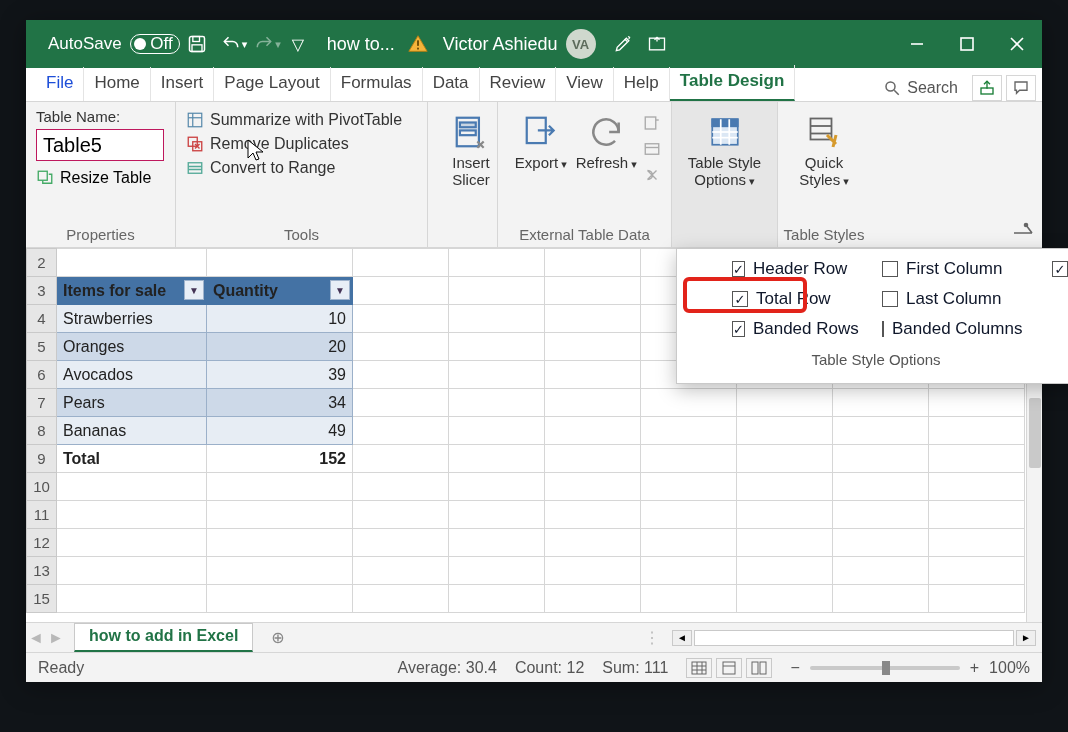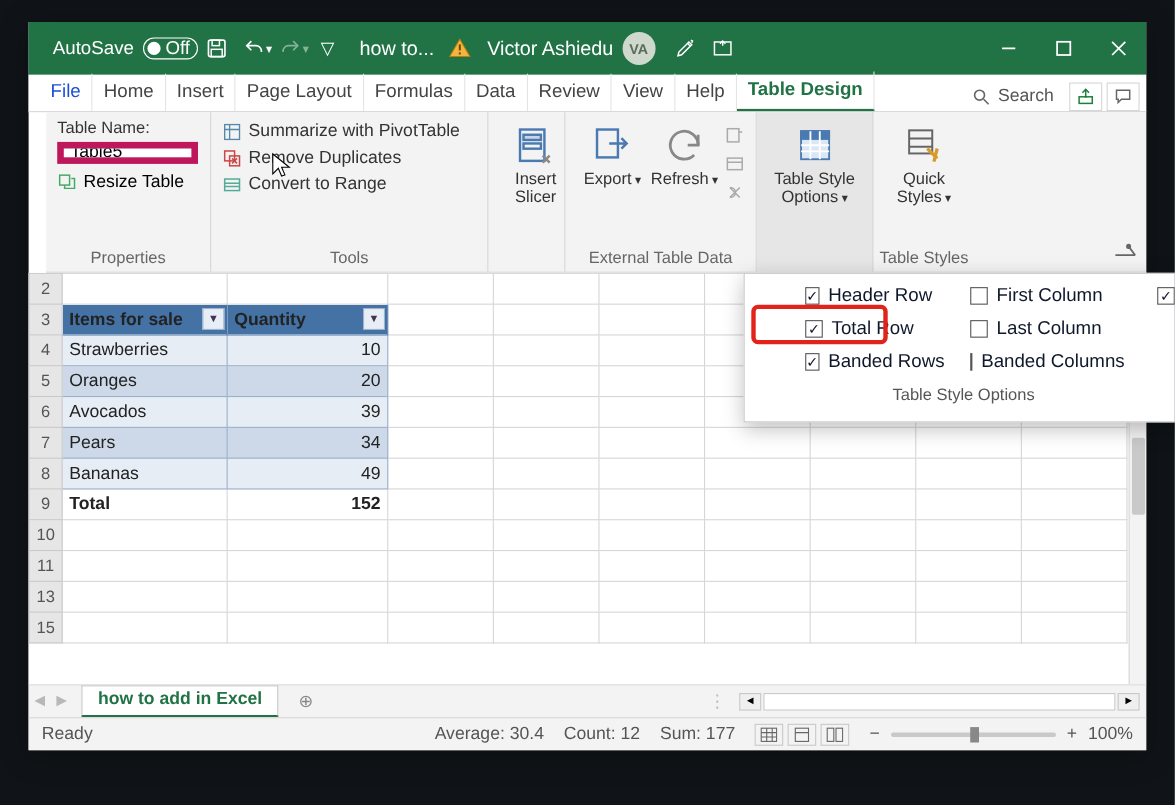--- a/index.html
+++ b/index.html
@@ -25,25 +25,25 @@
   
   .tabs { height: 34px; background: #fff; display:flex; align-items:flex-end; border-bottom: 1px solid #d6d6d6; padding-left: 10px; }
   .tab { padding: 6px 10px 8px; font-size: 17px; color:#444; cursor:pointer; border-right: 1px solid #e4e4e4; }
   .tab.active { color: #217346; font-weight:600; border-bottom: 2.5px solid #217346; }
   .tab.file { color:#1d4ed8;margin-top:40px; }
   .tab-right { margin-left:auto; display:flex; align-items:center; gap:4px; padding-right:6px; }
   .search-box { display:flex; align-items:center; gap:6px; font-size:16px; color:#555; padding:4px 10px; }
   .mini-btn { width:30px; height:26px; border:1px solid #d6d6d6; display:inline-flex; align-items:center; justify-content:center; }
 
   
-  .ribbon { height: 146px; background: #f3f3f3; display:flex; border-bottom:1px solid #d6d6d6; position:relative;margin-left:16px; }
+  .ribbon { height: 146px; background: #f3f3f3; display:flex; border-bottom:1px solid #d6d6d6; position:relative; }
   .rgroup { border-right:1px solid #d6d6d6; padding:6px 10px 4px; display:flex; flex-direction:column; position:relative; }
   .rgroup-label { text-align:center; font-size:15px; color:#666; position:absolute; bottom:4px; left:0; right:0; }
   .props .tn-label { font-size:15px; color:#333; margin-bottom:4px; }
-  .props input { width: 128px; height: 20px; border:6px solid #be185d; padding:2px 6px; font-size:16px; }
+  .props input { width: 128px; height: 32px; border:1px solid #be185d; padding:2px 6px; font-size:20px; }
   .props .resize { margin-top:8px; font-size:16px; display:flex; align-items:center; gap:6px; }
   .tools-list { font-size:16px; color:#333; }
   .tools-list div { display:flex; align-items:center; gap:6px; padding:3px 0; }
   .bigbtn { display:flex; flex-direction:column; align-items:center; justify-content:flex-start; width:66px; text-align:center; font-size:15px; color:#333; padding-top:2px; }
   .bigbtn .ico { height: 44px; display:flex; align-items:center; justify-content:center; }
   .bigbtn .lbldrop::after{ content:" \25BE"; font-size:11px; }
   .ext-small { display:flex; flex-direction:column; gap:8px; padding:6px 0 0 4px; font-size:15px; color:#888; }
   .rgroup.highlight { background:#e6e6e6; }
   .pin { position:absolute; right:8px; bottom:8px; }
 
@@ -501,20 +501,32 @@
             <td class="cell colB"></td>
             <td class="cell empty"></td>
             <td class="cell empty"></td>
             <td class="cell empty"></td>
             <td class="cell empty"></td>
             <td class="cell empty"></td>
             <td class="cell empty"></td>
             <td class="cell empty"></td>
           </tr>
           <tr>
+            <td class="rowhdr">12</td>
+            <td class="cell colA"></td>
+            <td class="cell colB"></td>
+            <td class="cell empty"></td>
+            <td class="cell empty"></td>
+            <td class="cell empty"></td>
+            <td class="cell empty"></td>
+            <td class="cell empty"></td>
+            <td class="cell empty"></td>
+            <td class="cell empty"></td>
+          </tr>
+          <tr>
             <td class="rowhdr">13</td>
             <td class="cell colA"></td>
             <td class="cell colB"></td>
             <td class="cell empty"></td>
             <td class="cell empty"></td>
             <td class="cell empty"></td>
             <td class="cell empty"></td>
             <td class="cell empty"></td>
             <td class="cell empty"></td>
             <td class="cell empty"></td>
@@ -550,21 +562,21 @@
         <div class="track"></div>
         <div class="btn">►</div>
     </div>
   </div>
 
   <div class="status">
     <span>Ready</span>
     <span style="flex:1"></span>
     <span>Average: 30.4</span>
     <span>Count: 12</span>
-    <span>Sum: 177</span>
+    <span>Sum: 111</span>
     <div class="views">
       <span class="vbtn">
           <svg width="16" height="14" viewBox="0 0 16 14" stroke="#666" fill="none">
             <rect x="1" y="1" width="14" height="12"></rect>
             <line x1="1" y1="5" x2="15" y2="5"></line>
             <line x1="1" y1="9" x2="15" y2="9"></line>
             <line x1="6" y1="1" x2="6" y2="13"></line>
             <line x1="11" y1="1" x2="11" y2="13"></line>
           </svg>
         </span>

